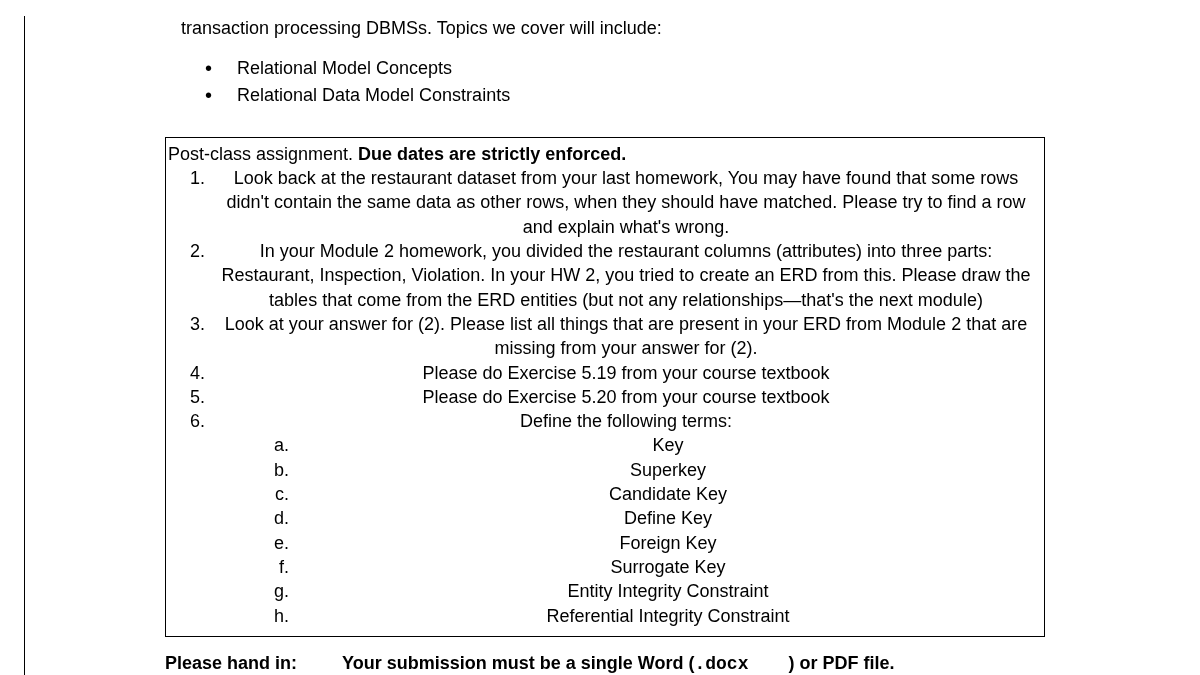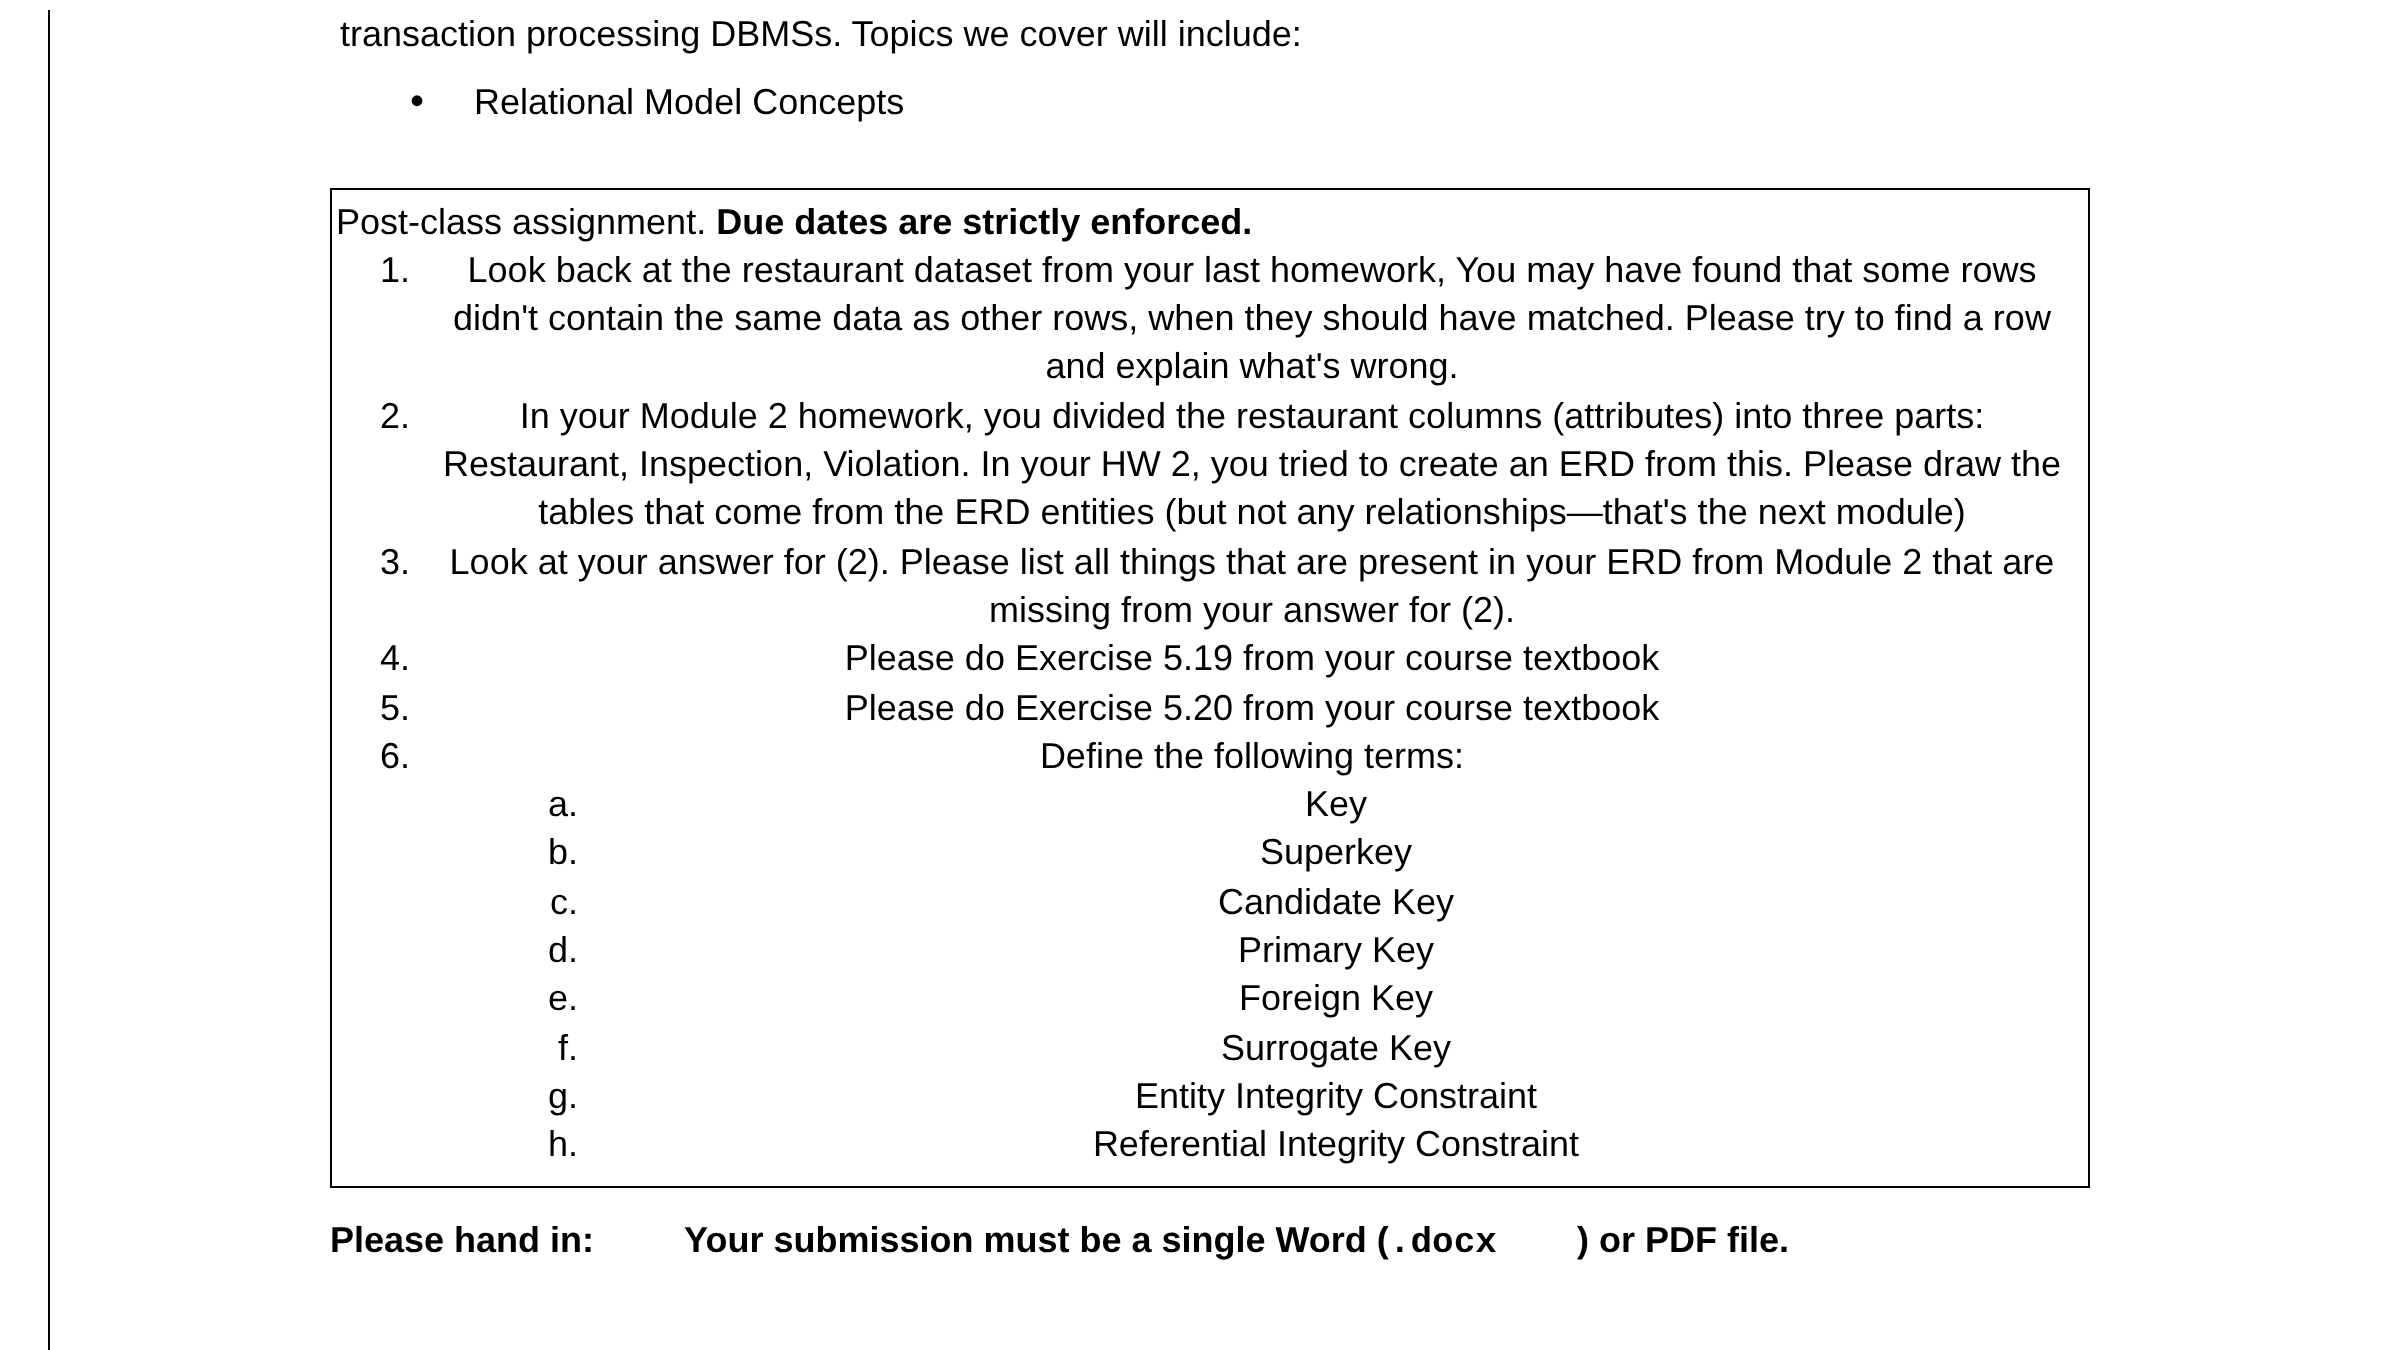--- a/index.html
+++ b/index.html
@@ -23,21 +23,21 @@
       margin-left: 24px;
       padding-left: 0;
       height: 100%;
       box-sizing: border-box;
     }
     .intro {
       padding-left: 140px;
       padding-top: 0;
     }
     .lead-line {
-      margin: 5px;
+      margin: 16px;
     }
     .bullets {
       margin: 10px 0 0 40px;
       padding: 0;
       list-style: none;
     }
     .bullets li {
       position: relative;
       padding-left: 32px;
       margin-bottom: 2px;
@@ -98,40 +98,41 @@
 </head>
 <body>
 
 <div class="page">
   <div class="content-frame">
 
     <div class="intro">
       <p class="lead-line">transaction processing DBMSs. Topics we cover will include:</p>
       <ul class="bullets">
         <li>Relational Model Concepts</li>
+        <li>Relational Data Model Constraints</li>
       </ul>
     </div>
 
     <div class="assignment-box">
       <p class="box-header">
         <span>Post-class assignment. </span><span class="bold">Due dates are strictly enforced.</span>
       </p>
       <ol class="numbered">
         <li>Look back at the restaurant dataset from your last homework, You may have found that some rows didn't contain the same data as other rows, when they should have matched. Please try to find a row and explain what's wrong.</li>
         <li>In your Module 2 homework, you divided the restaurant columns (attributes) into three parts: Restaurant, Inspection, Violation. In your HW 2, you tried to create an ERD from this. Please draw the tables that come from the ERD entities (but not any relationships—that's the next module)</li>
         <li>Look at your answer for (2). Please list all things that are present in your ERD from Module 2 that are missing from your answer for (2).</li>
         <li>Please do Exercise 5.19 from your course textbook</li>
         <li>Please do Exercise 5.20 from your course textbook</li>
         <li>
           <span>Define the following terms:</span>
           <ol class="lettered">
             <li>Key</li>
             <li>Superkey</li>
             <li>Candidate Key</li>
-            <li>Primary Key</li>
+            <li>Define Key</li>
             <li>Foreign Key</li>
             <li>Surrogate Key</li>
             <li>Entity Integrity Constraint</li>
             <li>Referential Integrity Constraint</li>
           </ol>
         </li>
       </ol>
     </div>
 
     <p class="handin">

